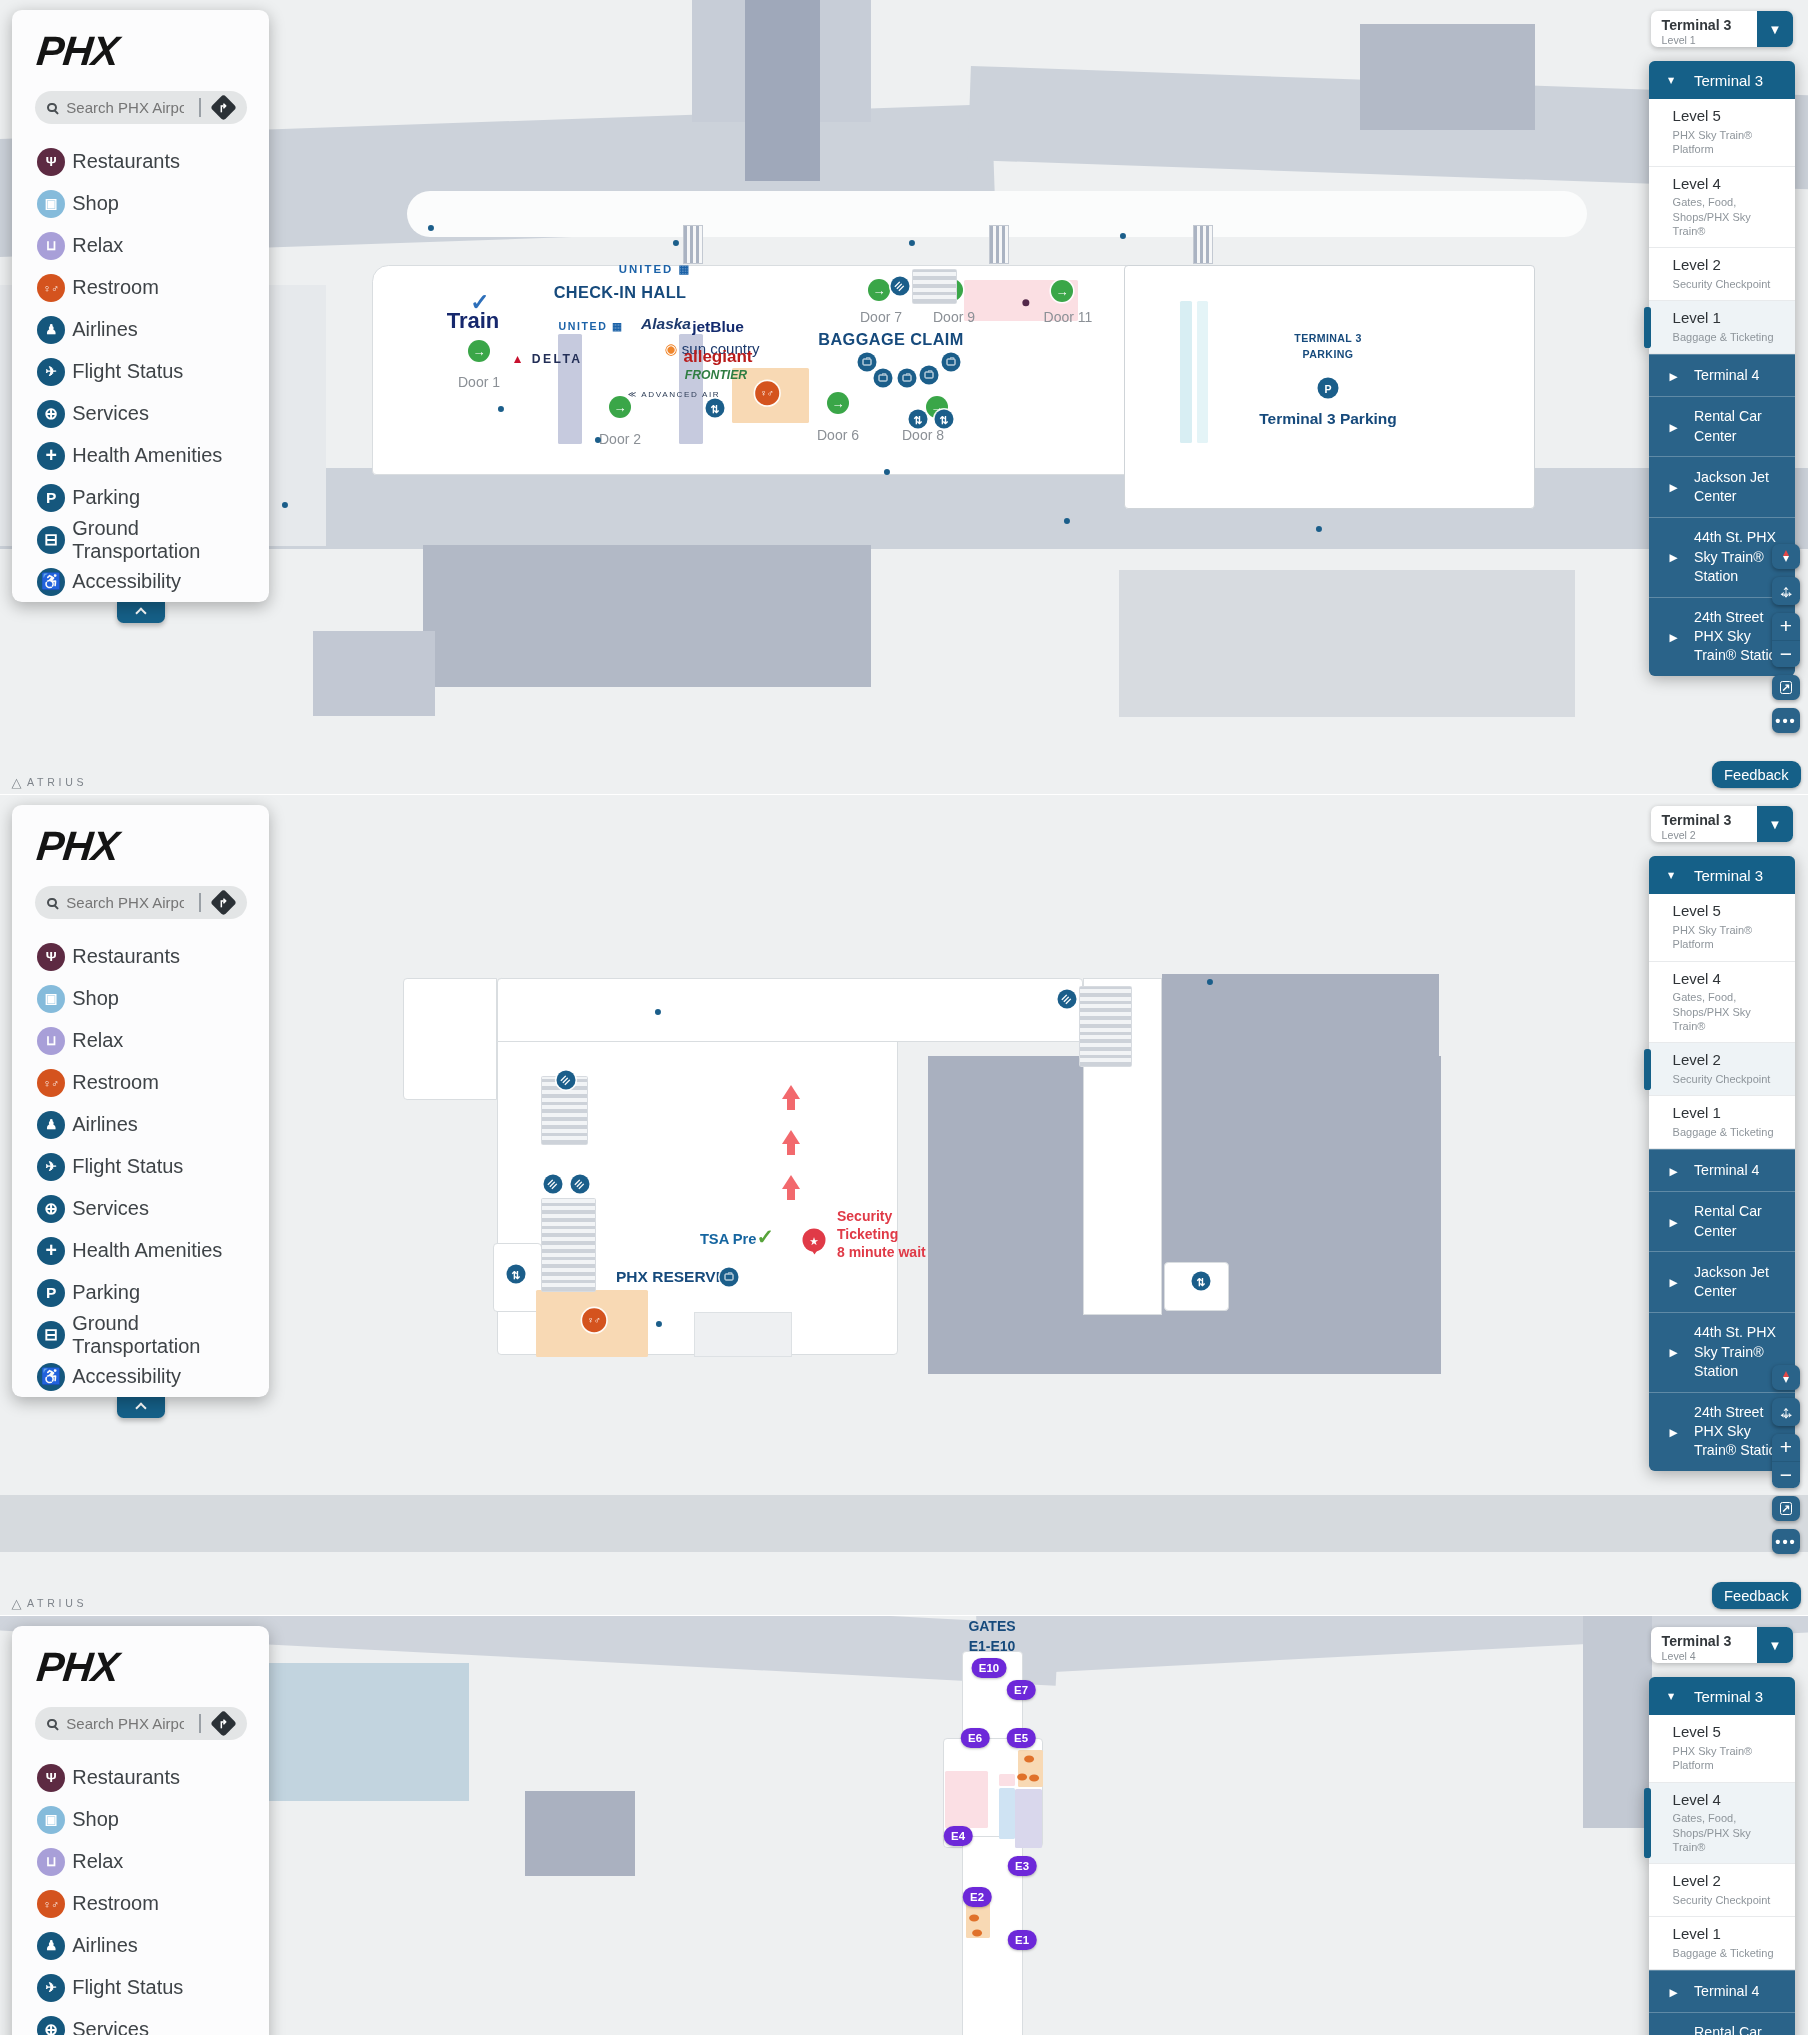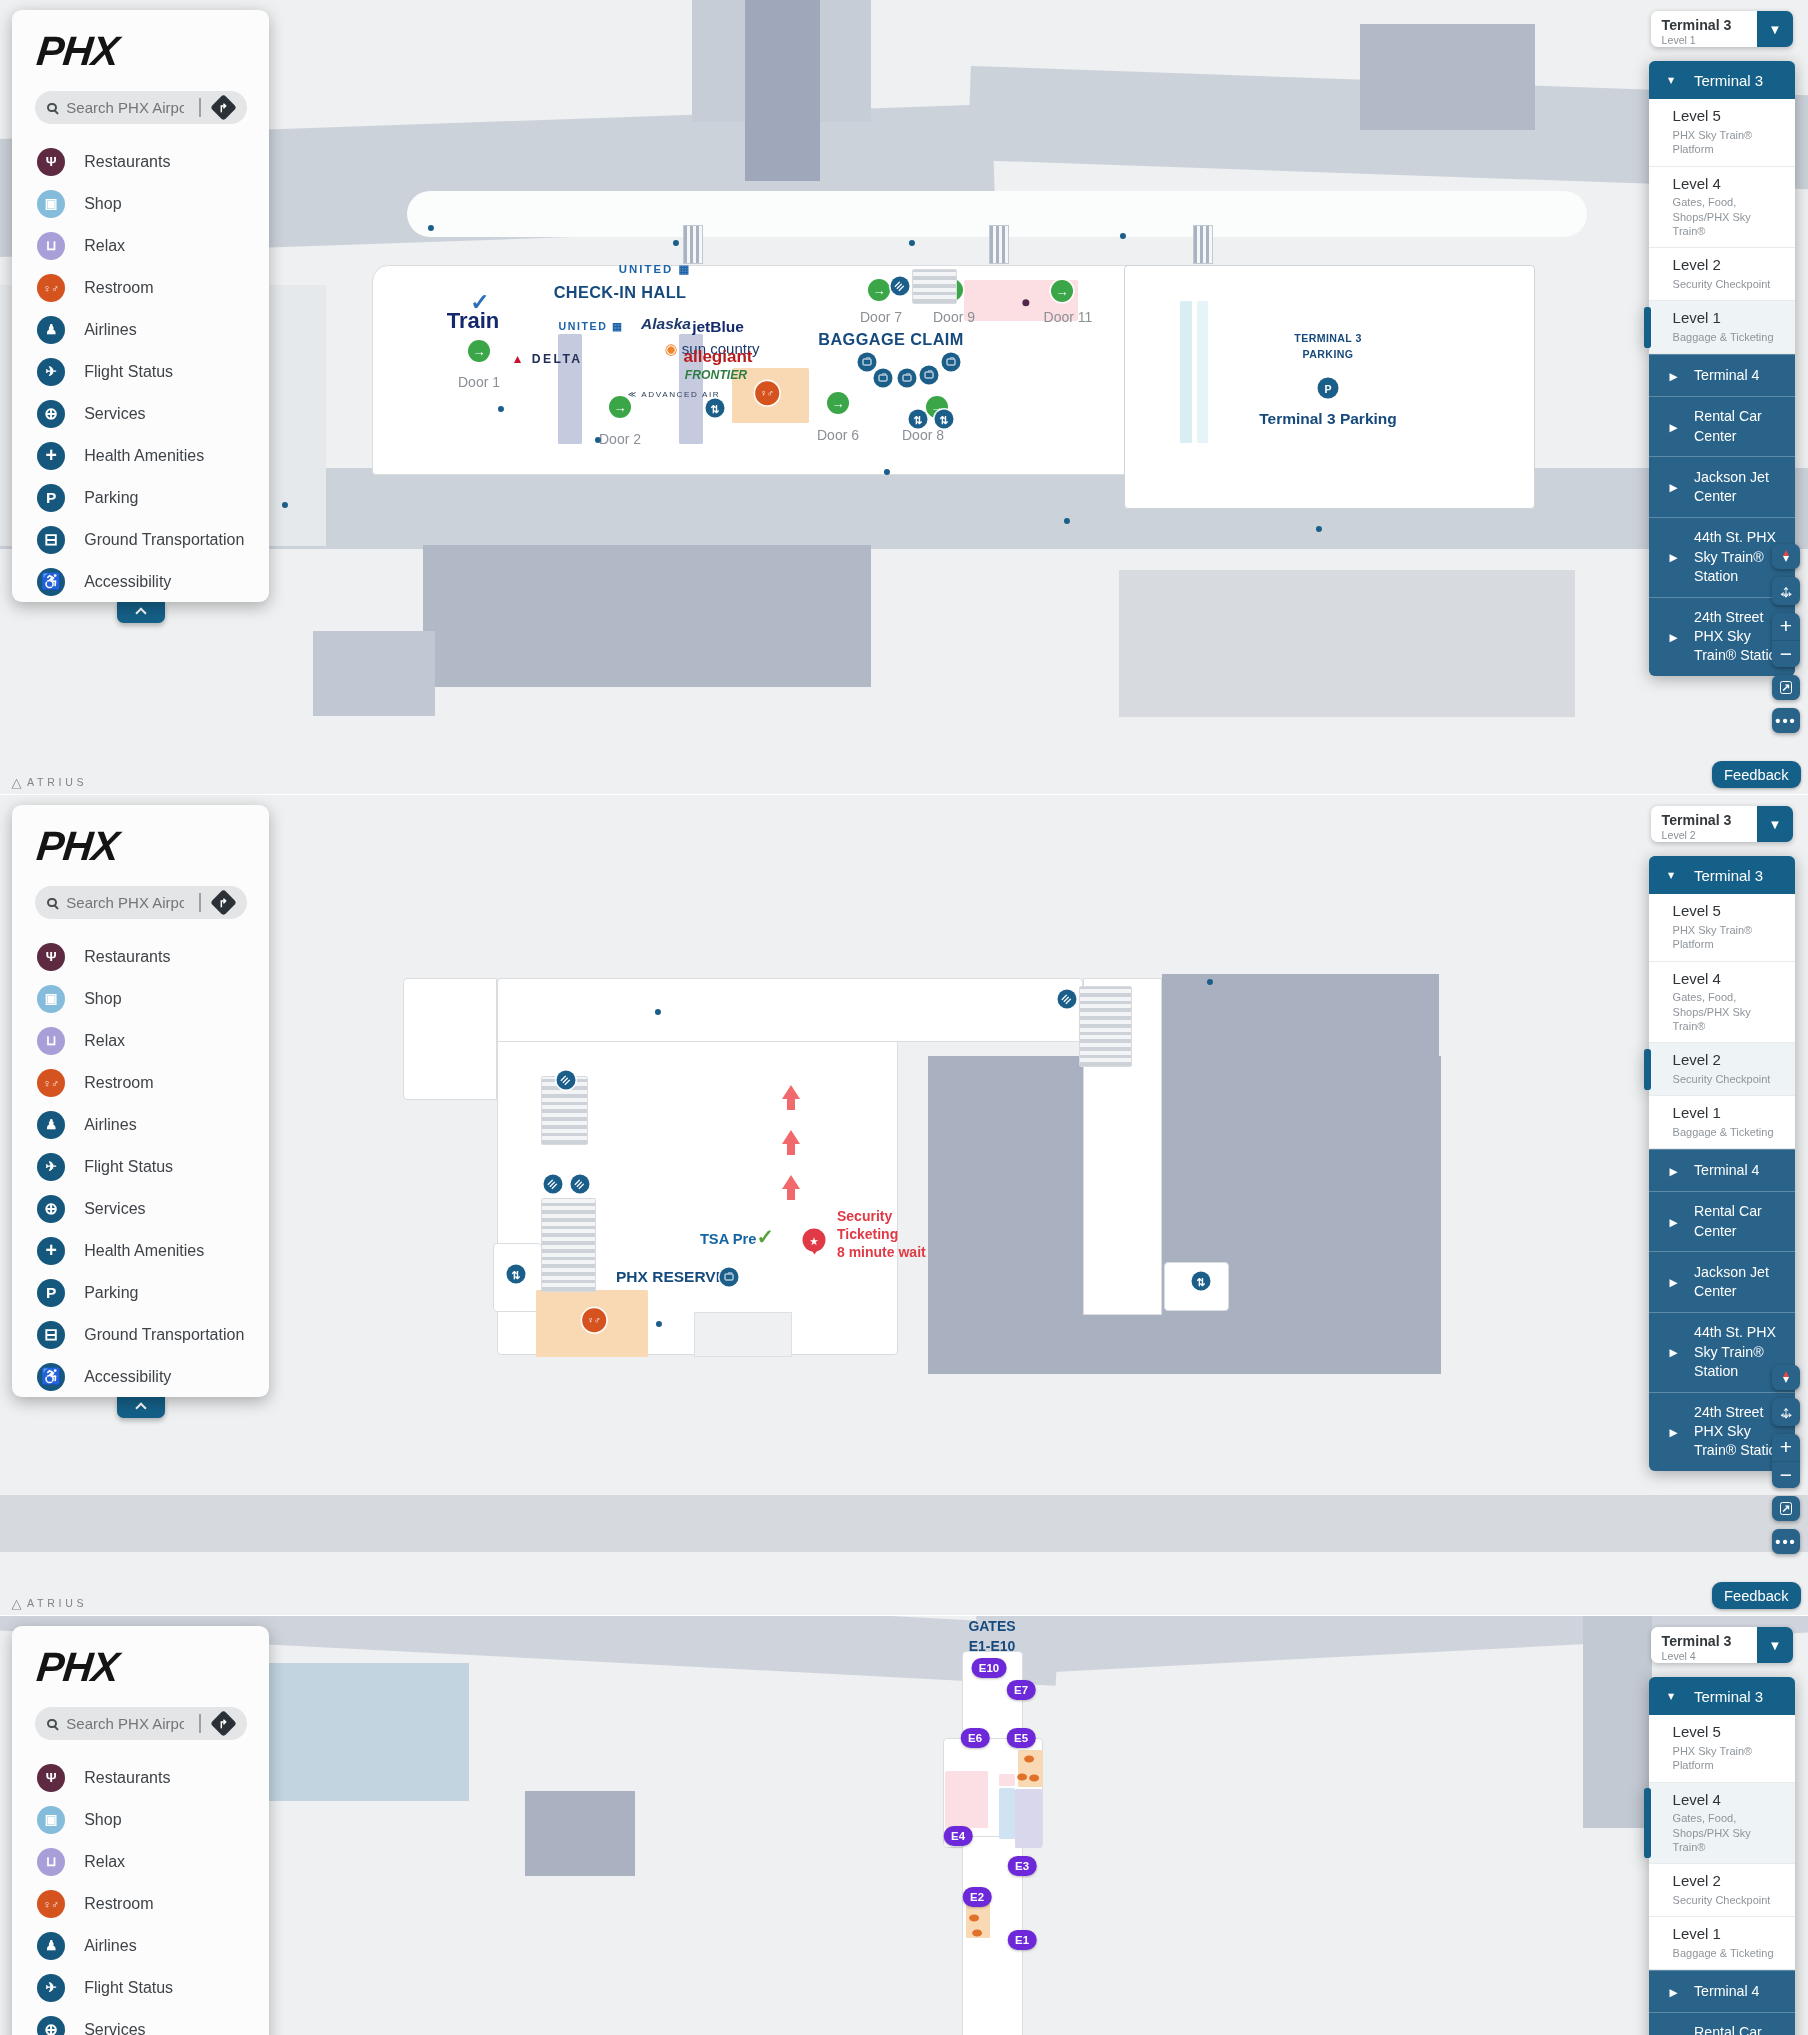--- a/index.html
+++ b/index.html
@@ -36,21 +36,21 @@
   .search{margin:15.5px 0 0 22.4px;width:212px;height:33px;background:#e3e5e6;border-radius:17px;display:flex;align-items:center;position:relative}
   .mag{width:9.8px;height:9.8px;border:2px solid #4a4f53;border-radius:50%;margin-left:12.2px;position:relative;flex:none}
   .mag::after{content:"";position:absolute;width:2px;height:5.7px;background:#4a4f53;transform:rotate(-45deg);right:-2.8px;bottom:-4.5px;border-radius:1.2px}
   .search input{border:none;background:transparent;outline:none;font-size:15px;color:#555;margin-left:9.8px;width:118px;font-family:inherit}
   .sdiv{position:absolute;right:46px;width:1.2px;height:19px;background:#9aa0a6}
   .diamond{position:absolute;right:14px;width:19px;height:19px;background:#2b3136;transform:rotate(45deg);border-radius:3.7px;display:flex;align-items:center;justify-content:center}
   .diamond span{transform:rotate(-45deg);color:#fff;font-size:11.4px;font-weight:bold}
   .menu{margin-top:17px}
   .srow{display:flex;align-items:center;height:42px;padding-left:25px;cursor:pointer}
   .sicon{width:28px;height:28px;border-radius:50%;display:flex;align-items:center;justify-content:center;color:#fff;font-size:13.4px;font-weight:bold;flex:none}
-  .slabel{margin-left:19px;font-size:16px;color:#3e4347}
+  .slabel{margin-left:7px;font-size:20px;color:#3e4347}
   .collapse{position:absolute;left:117px;top:602px;width:48px;height:21px;background:#156088;border-radius:0 0 6.5px 6.5px;display:flex;align-items:flex-start;justify-content:center;z-index:4;box-shadow:0 2.4px 5.7px rgba(0,0,0,.25)}
   .chevup{width:8.1px;height:8.1px;border-top:2px solid #fff;border-right:2px solid #fff;transform:rotate(-45deg);margin-top:6.5px}
   
   .dd{position:absolute;left:1651px;top:11.4px;width:142px;height:36px;background:#fff;border-radius:6.5px;box-shadow:0 1.6px 5.7px rgba(0,0,0,.22);z-index:7}
   .dd-title{margin:5.3px 0 0 10.6px;font-size:14.2px;font-weight:bold;color:#33383c}
   .dd-sub{margin:1.2px 0 0 10.6px;font-size:10.6px;color:#8a9096}
   .dd-btn{position:absolute;right:0;top:0;width:36px;height:36px;background:#156088;border-radius:0 6.5px 6.5px 0;color:#fff;font-size:13px;display:flex;align-items:center;justify-content:center;cursor:pointer}
   .lvlpanel{position:absolute;left:1649px;top:61px;width:146px;z-index:6;filter:drop-shadow(0 3.3px 7.3px rgba(0,0,0,.3))}
   .lvl-head{background:#156088;color:#fff;font-size:15px;padding:10.6px 8.1px 10.6px 45px;border-radius:5.7px 5.7px 0 0;position:relative}
   .lvl-head .tri{position:absolute;left:19px;top:12.2px;font-size:12.2px}

